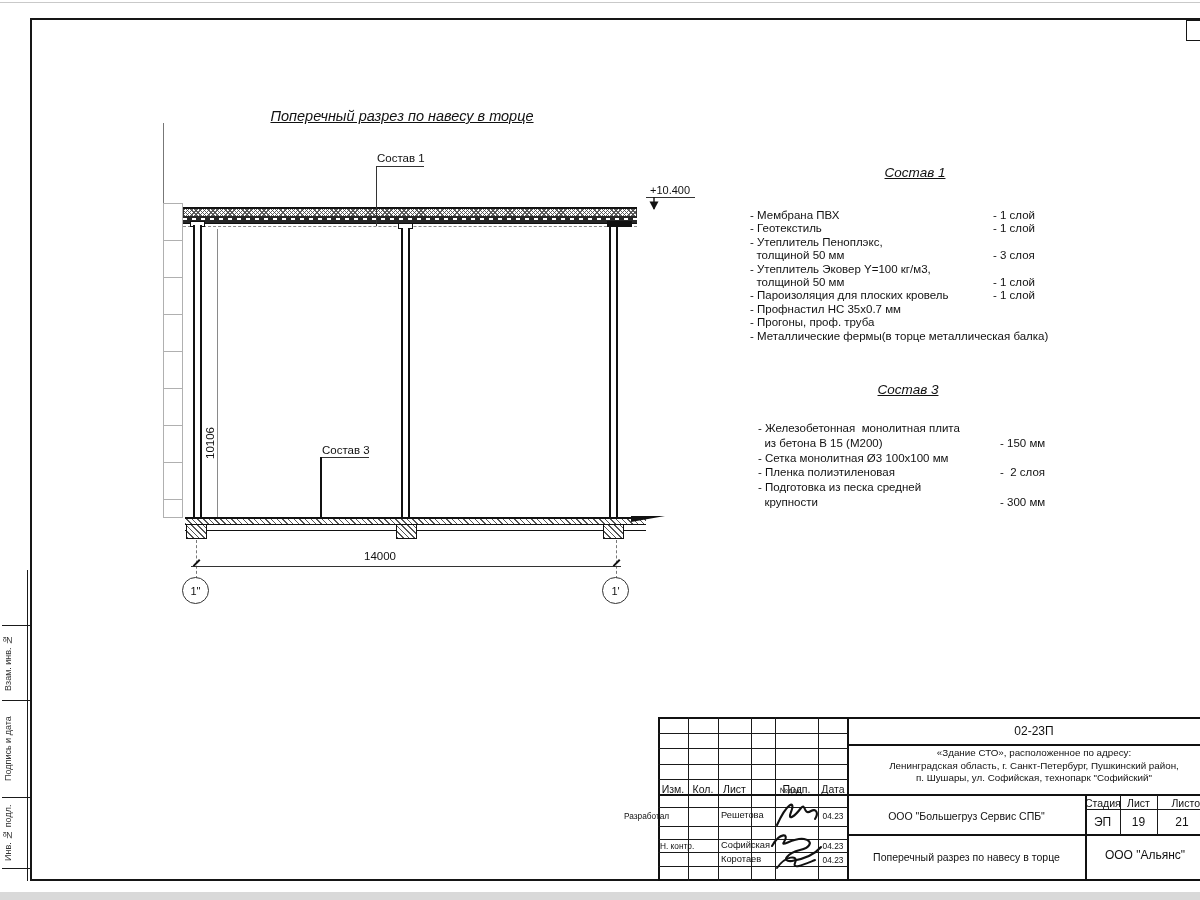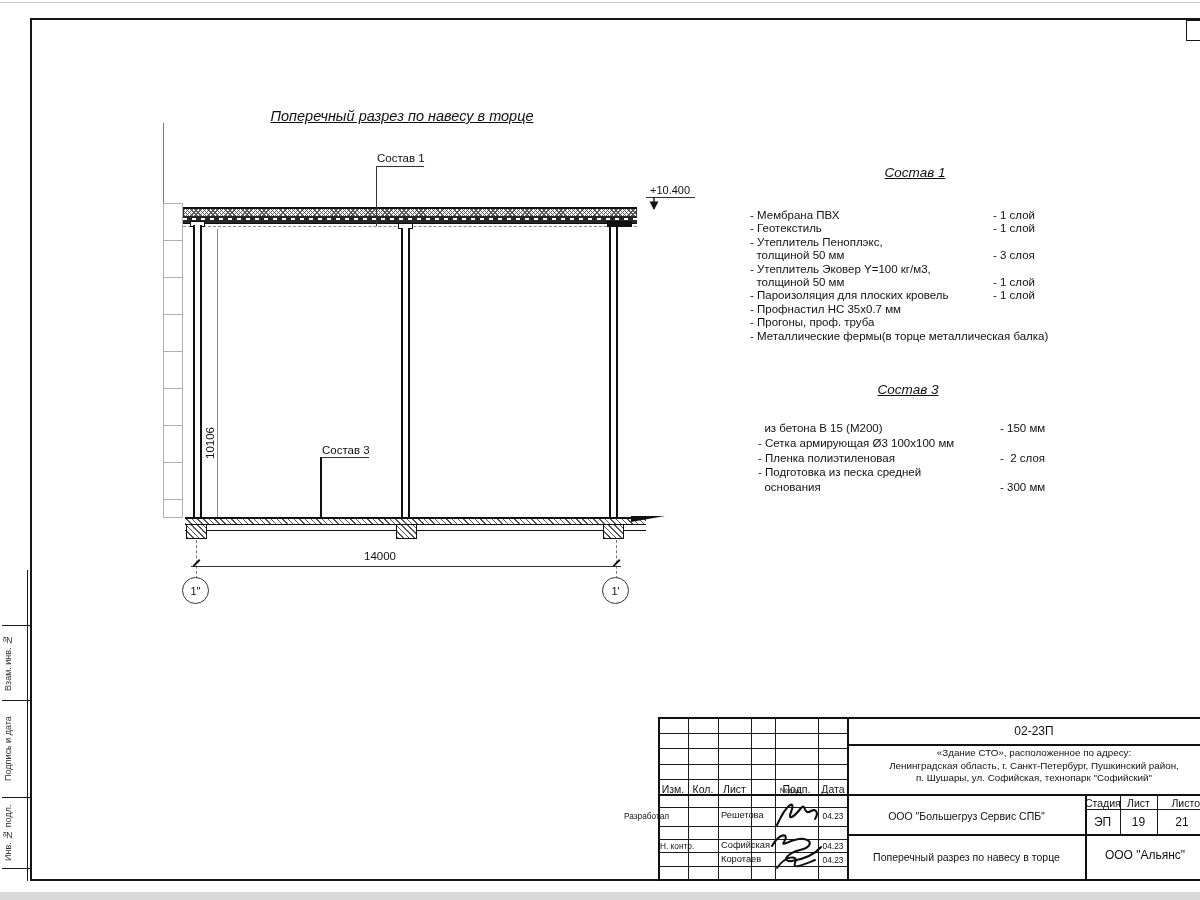--- a/index.html
+++ b/index.html
@@ -156,37 +156,41 @@
       </div>
     <div class="c-row">
         <span class="c-name">- Металлические фермы(в торце металлическая балка)</span>
         <span class="c-val"></span>
       </div>
   </div>
 
   <div class="t it u ctr" style="left:758px;top:382px;width:300px;font-size:13.5px;">Состав 3</div>
   <div class="clist comp3" style="left:758px;top:421px;width:302px;">
     <div class="c-row">
+        <span class="c-name">- Железобетонная  монолитная плита</span>
+        <span class="c-val"></span>
+      </div>
+    <div class="c-row">
         <span class="c-name">  из бетона В 15 (М200)</span>
         <span class="c-val">- 150 мм</span>
       </div>
     <div class="c-row">
-        <span class="c-name">- Сетка армирующая Ø3 100х100 мм</span>
+        <span class="c-name">- Сетка монолитная Ø3 100х100 мм</span>
         <span class="c-val"></span>
       </div>
     <div class="c-row">
         <span class="c-name">- Пленка полиэтиленовая</span>
         <span class="c-val">-  2 слоя</span>
       </div>
     <div class="c-row">
         <span class="c-name">- Подготовка из песка средней</span>
         <span class="c-val"></span>
       </div>
     <div class="c-row">
-        <span class="c-name">  основания</span>
+        <span class="c-name">  крупности</span>
         <span class="c-val">- 300 мм</span>
       </div>
   </div>
 
   <div class="abs" style="left:658px;top:717px;width:562px;height:164px;border:2px solid #111;box-sizing:border-box;background:#fff;"></div>
 
   <div class="vl" style="left:688px;top:717px;height:164px;"></div>
   <div class="vl" style="left:718px;top:717px;height:164px;"></div>
   <div class="vl" style="left:751px;top:717px;height:164px;"></div>
   <div class="vl" style="left:775px;top:717px;height:164px;"></div>

